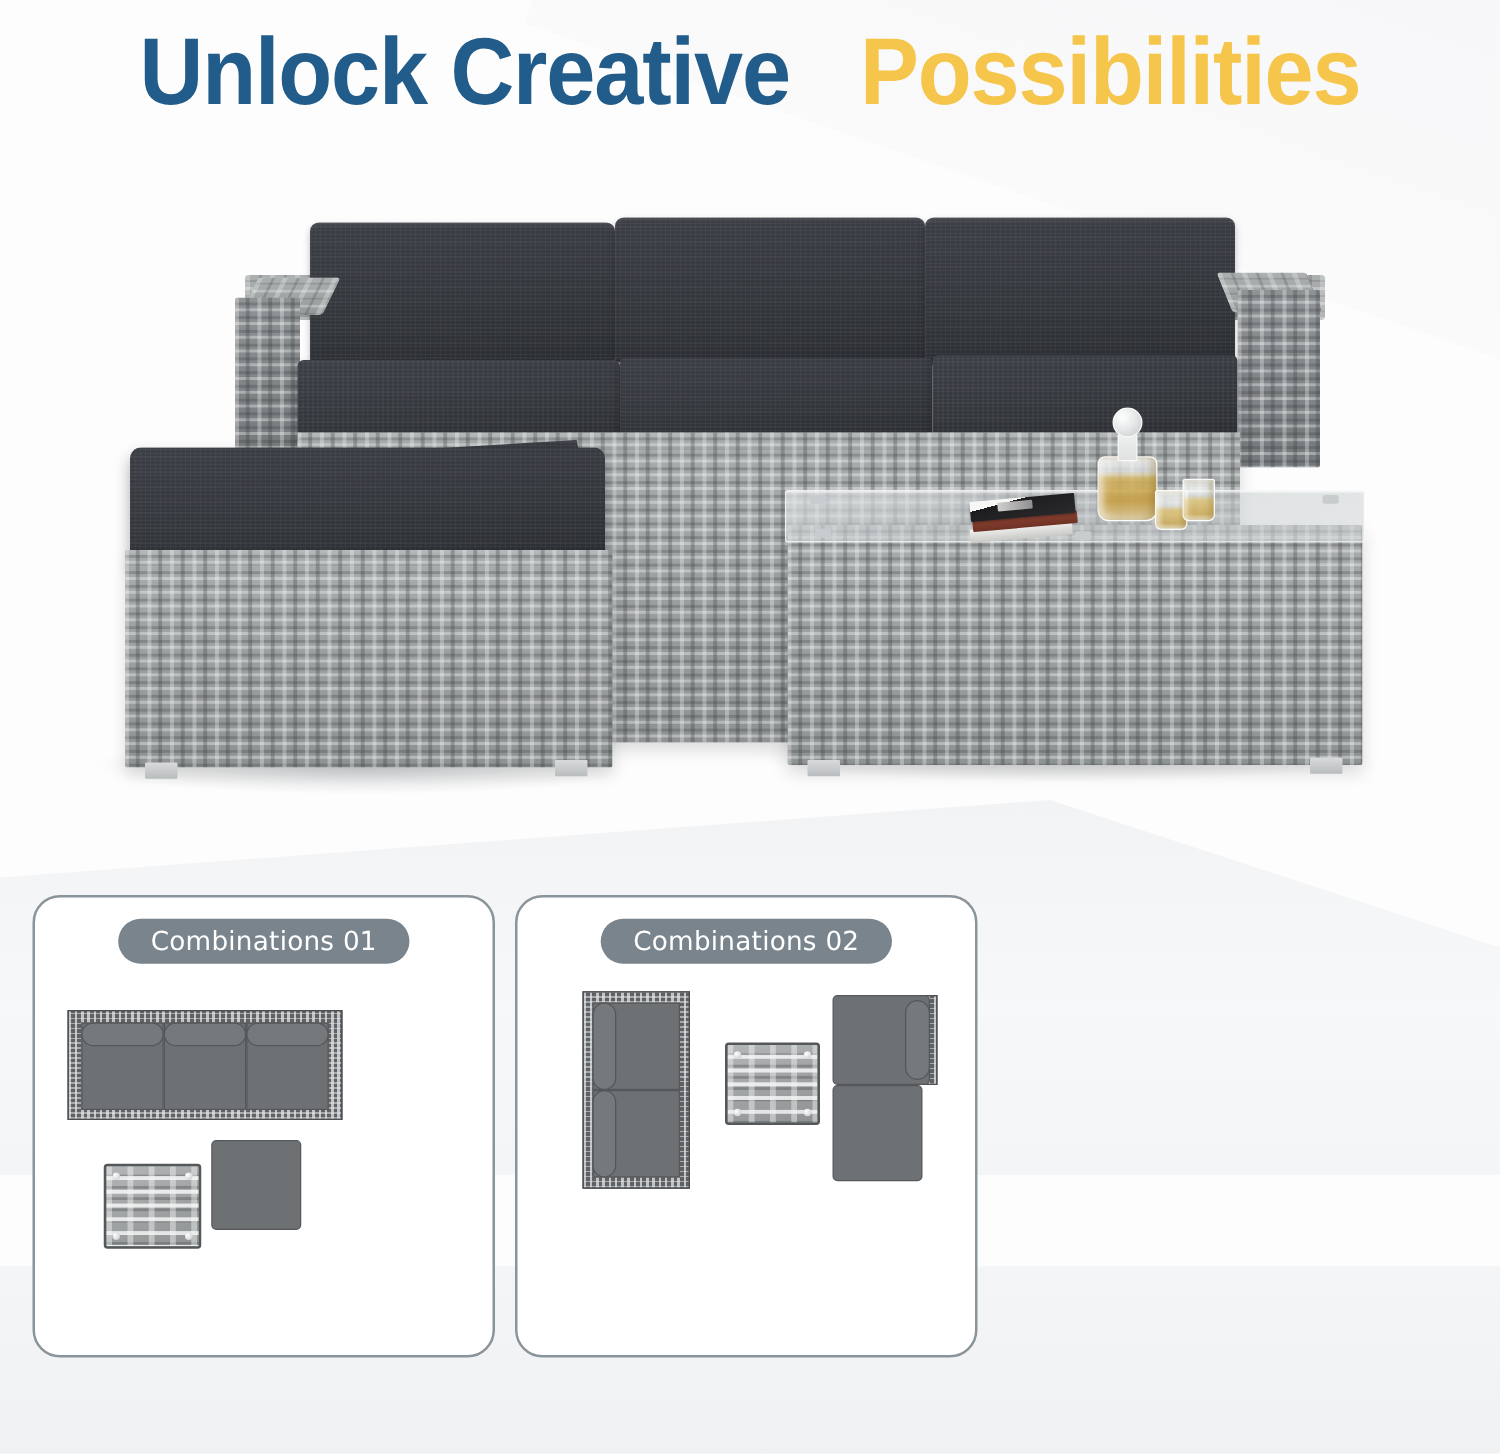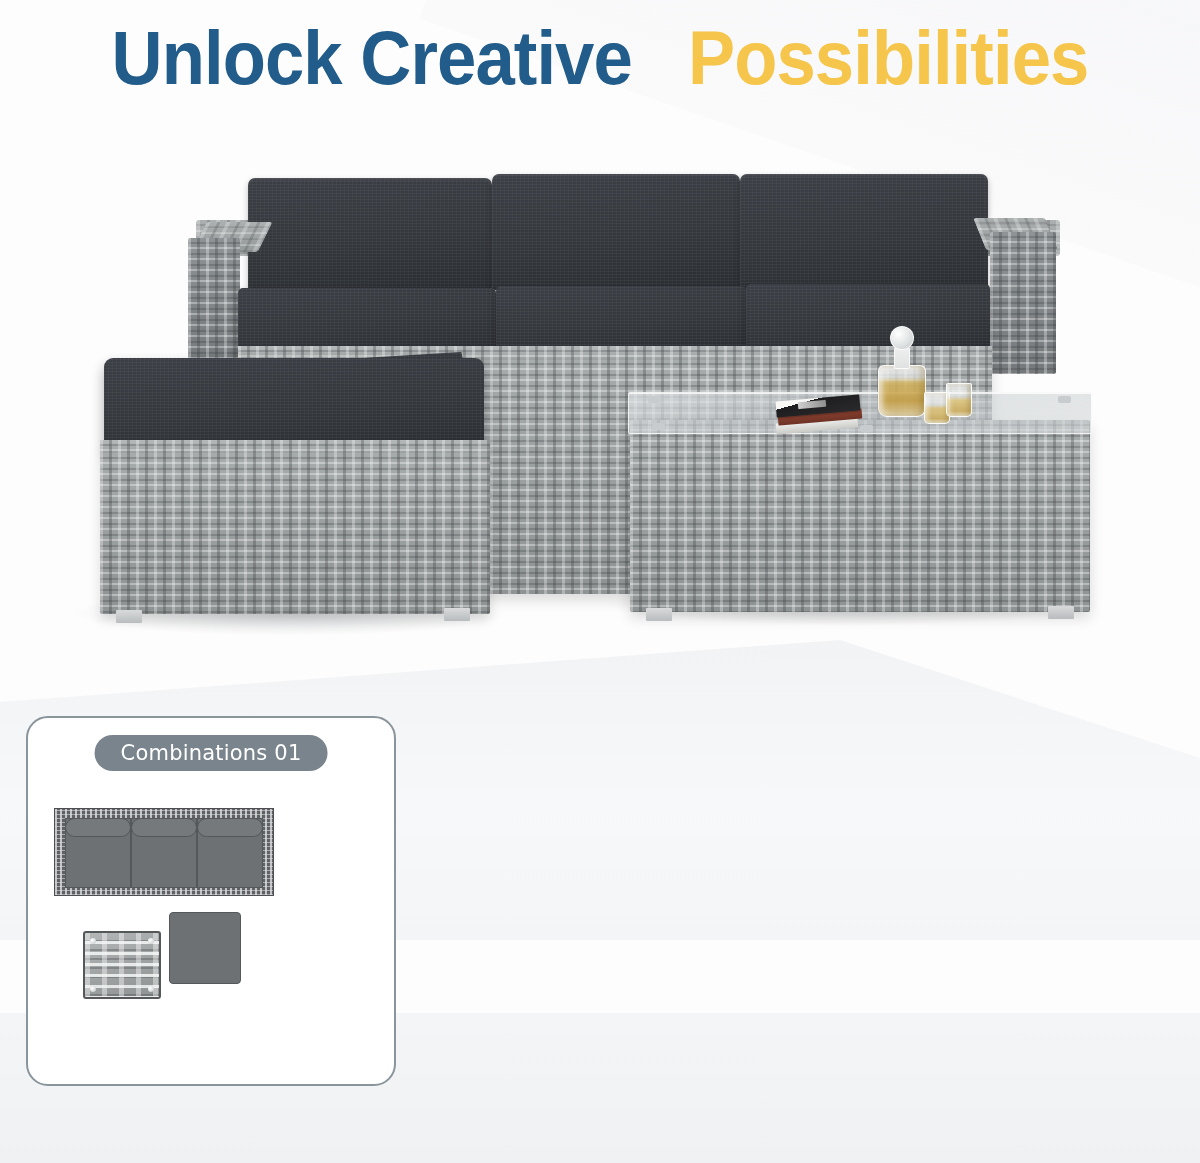--- a/index.html
+++ b/index.html
@@ -284,14 +284,37 @@
         <div class="tv-screw" style="left:5px; top:5px;"></div>
         <div class="tv-screw" style="right:5px; top:5px;"></div>
         <div class="tv-screw" style="left:5px; bottom:5px;"></div>
         <div class="tv-screw" style="right:5px; bottom:5px;"></div>
       </div>
 
       <div class="tv tv-plain" style="left:141px; top:134px; width:72px; height:72px;"></div>
     </div>
   </div>
 
+  <div class="card" style="left:412px; width:370px;">
+    <div class="pill">Combinations 02</div>
+    <div class="diagram">
+
+      <div class="tv tv-frame" style="left:52px; top:15px; width:86px; height:158px;"></div>
+      <div class="tv tv-seat" style="left:60px; top:24px; width:70px; height:70px;"></div>
+      <div class="tv tv-seat" style="left:60px; top:94px; width:70px; height:70px;"></div>
+      <div class="tv tv-back" style="left:60px; top:24px; width:19px; height:70px;"></div>
+      <div class="tv tv-back" style="left:60px; top:94px; width:19px; height:70px;"></div>
+
+      <div class="tv tv-glass" style="left:166px; top:56px; width:76px; height:66px;">
+        <div class="tv-screw" style="left:5px; top:5px;"></div>
+        <div class="tv-screw" style="right:5px; top:5px;"></div>
+        <div class="tv-screw" style="left:5px; bottom:5px;"></div>
+        <div class="tv-screw" style="right:5px; bottom:5px;"></div>
+      </div>
+
+      <div class="tv tv-frame" style="left:322px; top:18px; width:14px; height:72px;"></div>
+      <div class="tv tv-plain" style="left:252px; top:18px; width:78px; height:72px;"></div>
+      <div class="tv tv-back" style="left:310px; top:22px; width:20px; height:64px;"></div>
+      <div class="tv tv-plain" style="left:252px; top:90px; width:72px; height:77px;"></div>
+    </div>
+  </div>
 
 </div>
 
 </body></html>

